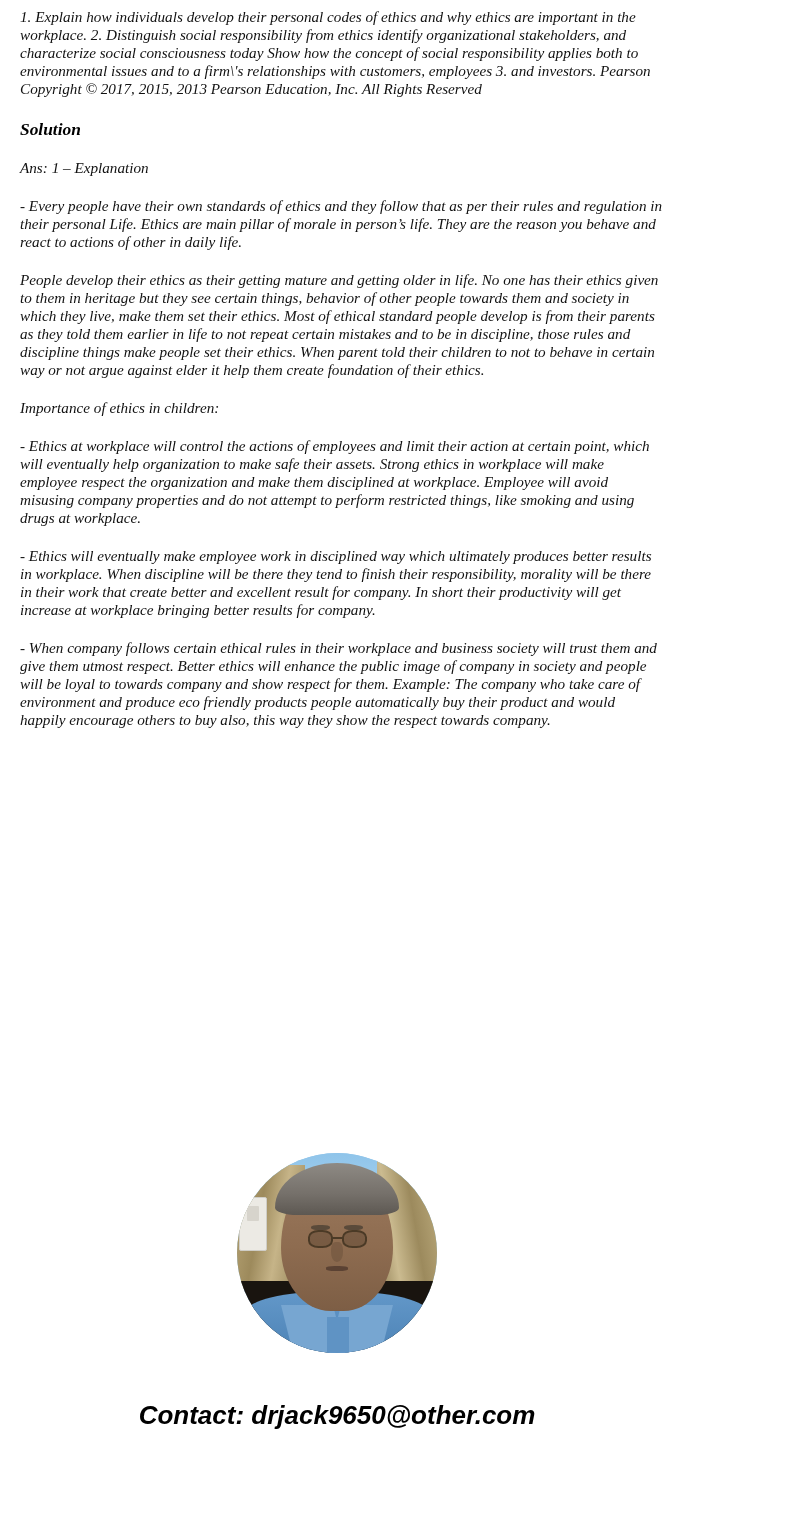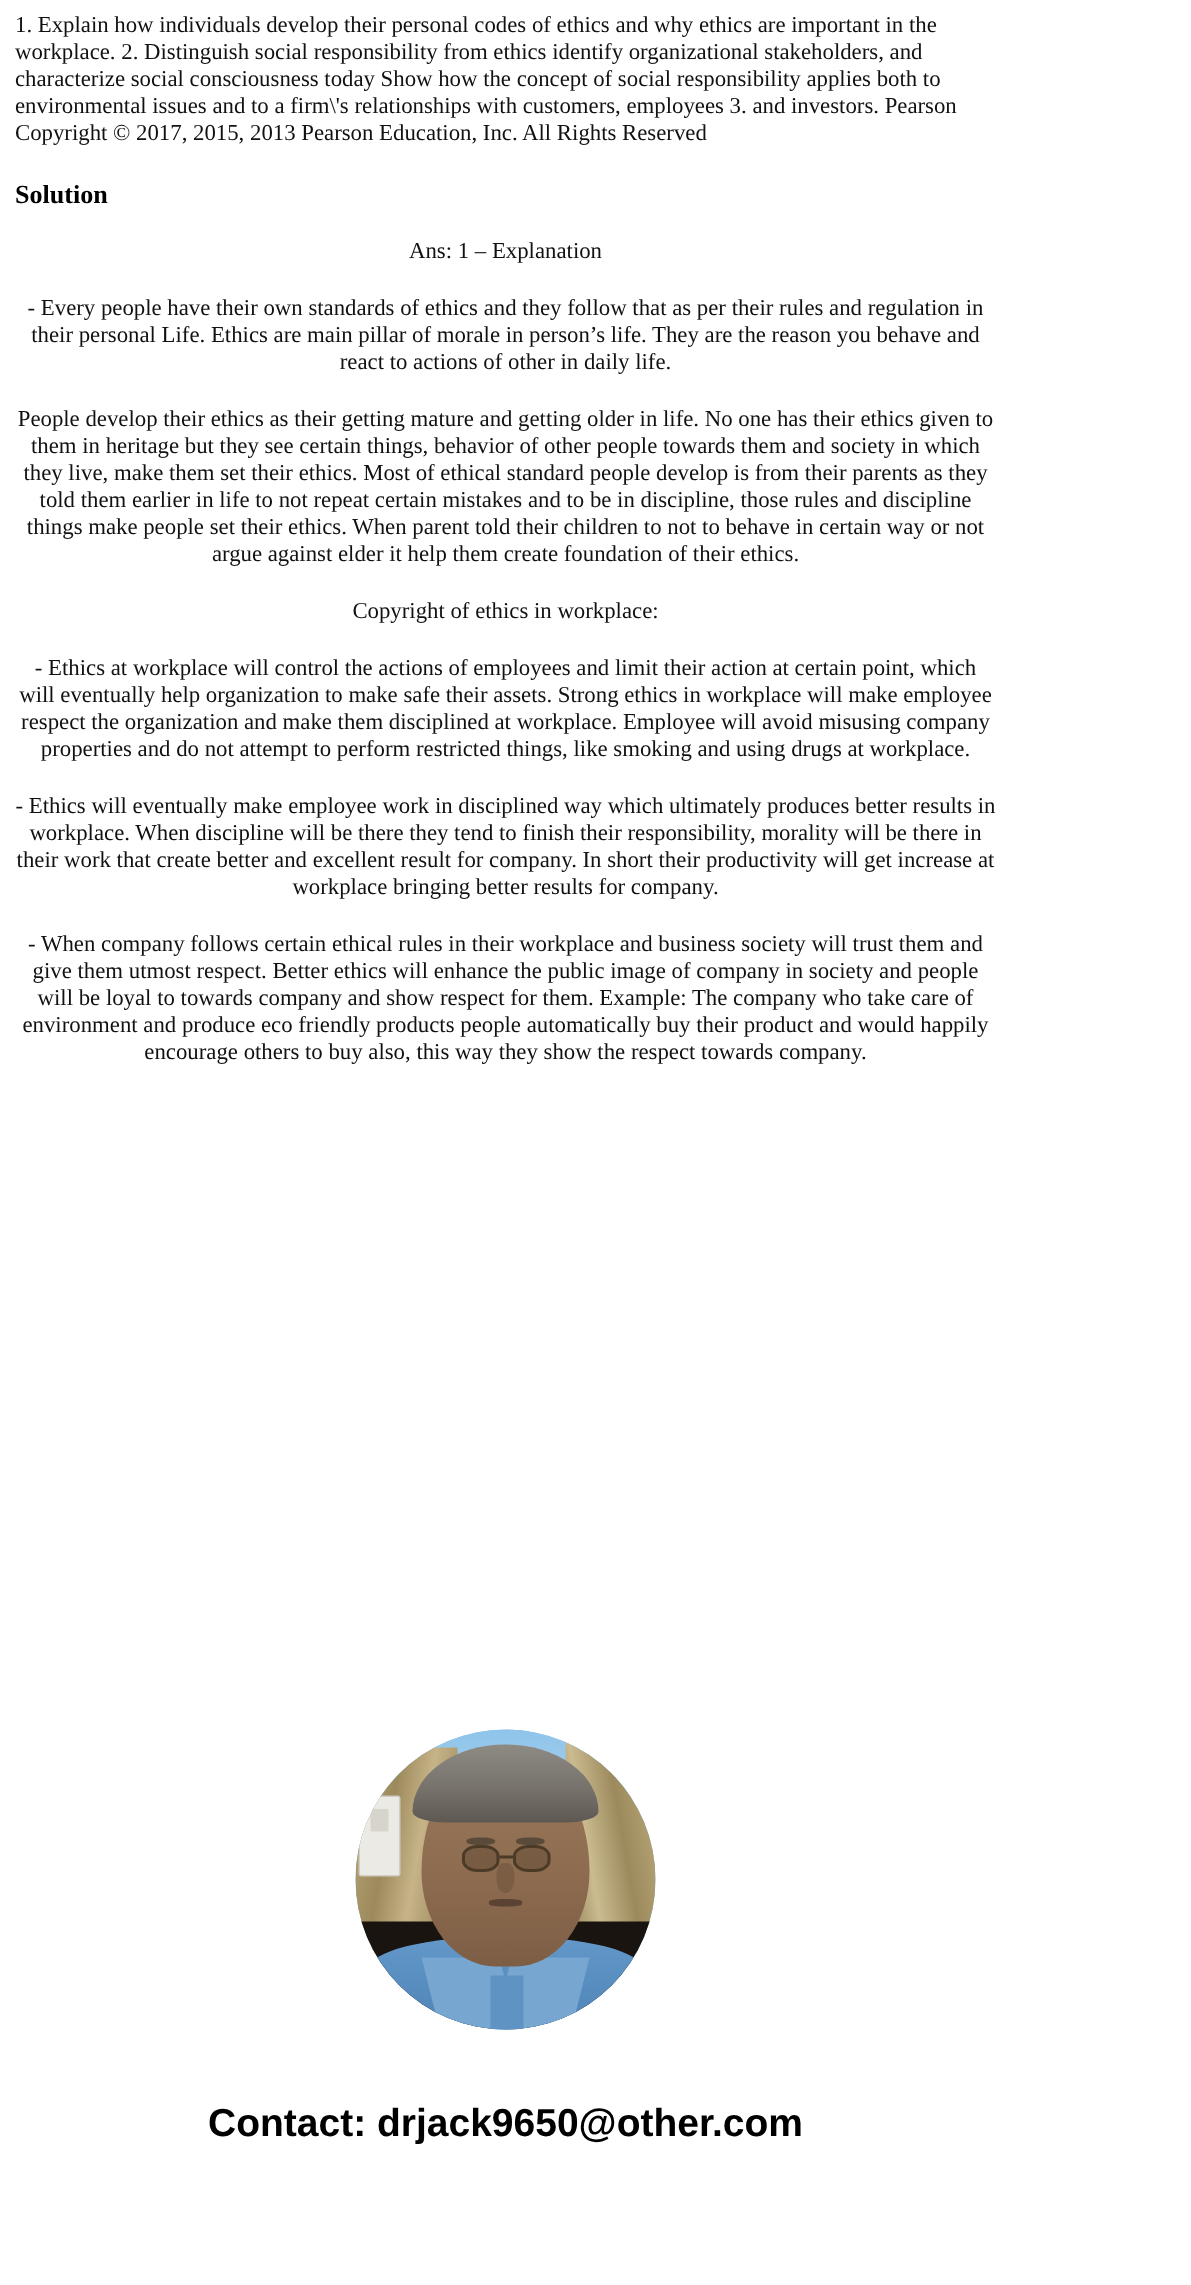--- a/index.html
+++ b/index.html
@@ -12,21 +12,22 @@
     min-height: 1523px;
     font-family: "Liberation Serif", "DejaVu Serif", serif;
     color: #000000;
     -webkit-font-smoothing: antialiased;
   }
   .page {
     position: relative;
     width: 674px;
     min-height: 1523px;
     box-sizing: border-box;
-    padding: 8px 10px 0 10px;
+    padding: 8px 10px 0 20px;
+    font-style: italic;
   }
   .qtext {
     font-family: "Liberation Serif", "DejaVu Serif", serif;
     font-size: 15.2px;
     line-height: 18px;
     text-align: left;
     margin: 0 0 0 0;
     color: #111111;
   }
   h2.solution {
@@ -36,21 +37,21 @@
     line-height: 20px;
     margin: 21px 0 17px 0;
     color: #000000;
   }
   p.body-par {
     font-family: "Liberation Serif", "DejaVu Serif", serif;
     font-size: 15.2px;
     line-height: 18px;
     margin: 20px 0 0 0;
     color: #111111;
-    text-align: center;
+    text-align: left;
   }
 
   
   .avatar-wrap {
     position: absolute;
     left: 0;
     right: 0;
     top: 1153px;
     display: flex;
     justify-content: center;
@@ -216,21 +217,21 @@
 <div class="page">
 
   <div class="qtext">1. Explain how individuals develop their personal codes of ethics and why ethics are important in the workplace. 2. Distinguish social responsibility from ethics identify organizational stakeholders, and characterize social consciousness today Show how the concept of social responsibility applies both to environmental issues and to a firm\'s relationships with customers, employees 3. and investors. Pearson Copyright © 2017, 2015, 2013 Pearson Education, Inc. All Rights Reserved</div>
 
   <h2 class="solution">Solution</h2>
 
   <p class="body-par">Ans: 1 – Explanation</p>
 
   <p class="body-par">- Every people have their own standards of ethics and they follow that as per their rules and regulation in their personal Life. Ethics are main pillar of morale in person’s life. They are the reason you behave and react to actions of other in daily life.</p>
   <p class="body-par">People develop their ethics as their getting mature and getting older in life. No one has their ethics given to them in heritage but they see certain things, behavior of other people towards them and society in which they live, make them set their ethics. Most of ethical standard people develop is from their parents as they told them earlier in life to not repeat certain mistakes and to be in discipline, those rules and discipline things make people set their ethics. When parent told their children to not to behave in certain way or not argue against elder it help them create foundation of their ethics.</p>
-  <p class="body-par">Copyright of ethics in workplace:</p>
+  <p class="body-par">Importance of ethics in children:</p>
   <p class="body-par">- Ethics at workplace will control the actions of employees and limit their action at certain point, which will eventually help organization to make safe their assets. Strong ethics in workplace will make employee respect the organization and make them disciplined at workplace. Employee will avoid misusing company properties and do not attempt to perform restricted things, like smoking and using drugs at workplace.</p>
   <p class="body-par">- Ethics will eventually make employee work in disciplined way which ultimately produces better results in workplace. When discipline will be there they tend to finish their responsibility, morality will be there in their work that create better and excellent result for company. In short their productivity will get increase at workplace bringing better results for company.</p>
   <p class="body-par">- When company follows certain ethical rules in their workplace and business society will trust them and give them utmost respect. Better ethics will enhance the public image of company in society and people will be loyal to towards company and show respect for them. Example: The company who take care of environment and produce eco friendly products people automatically buy their product and would happily encourage others to buy also, this way they show the respect towards company.</p>
 
   <div class="avatar-wrap">
     <div class="avatar">
       <div class="av-sky"></div>
       <div class="av-panel-left"></div>
       <div class="av-panel-right"></div>
       <div class="av-switch"></div>

